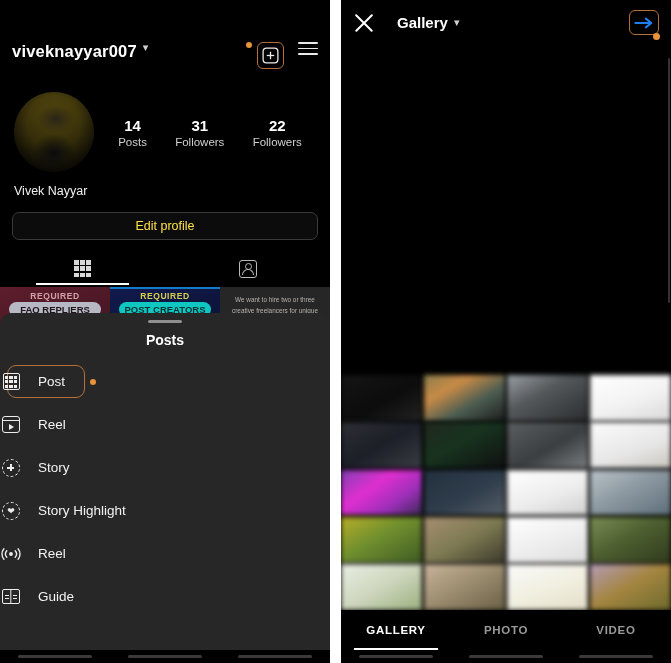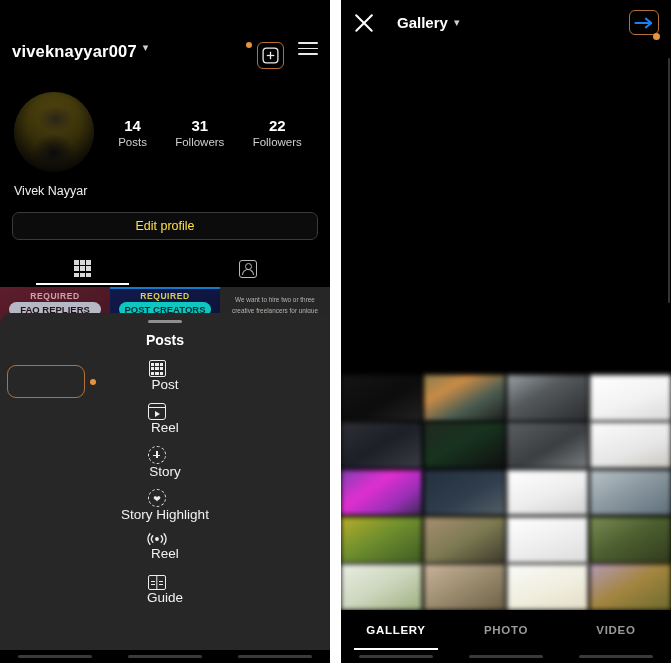--- a/index.html
+++ b/index.html
@@ -72,21 +72,21 @@
   .pt3-txt { position:absolute; top:7px; left:6px; right:6px; color:#b7b2ad; font-size:6.4px; line-height:1.75; text-align:center; }
   .strip-top-line { position:absolute; top:0; left:0; right:0; height:2px; }
   .pt2 .strip-top-line { background:#1479c9; }
 
   
   .sheet { position:absolute; left:0; right:0; bottom:0; top:313px; background:#272727;
       border-radius:12px 12px 0 0; }
   .sheet-handle { width:34px; height:3.4px; border-radius:2px; background:#8f8f8f; margin:7px auto 0 auto; }
   .sheet-title { text-align:center; color:#fff; font-size:14px; font-weight:bold; margin-top:9px; }
   .sheet-list { margin-top:12px; }
-  .sheet-item { display:flex; align-items:center; height:43px; position:relative;flex-direction:column; }
+  .sheet-item { display:flex; align-items:center; height:43px; position:relative; }
   .si-highlight { border:1.5px solid #b5703a; border-radius:9px; width:78px; height:33px;
       position:absolute; left:7px; top:5px; }
   .si-dot { position:absolute; left:90px; top:19px; width:6px; height:6px; border-radius:50%; background:#e8923c; }
   .si-icon { width:22px; display:flex; align-items:center; justify-content:center; flex:none; margin-right:16px; z-index:1; }
   .si-label { color:#f2f2f2; font-size:13.5px; z-index:1; }
   .sheet-item.first .si-label { margin-left:0; }
 
   .ic-grid { width:17px; height:17px; border:1.5px solid #ededed; border-radius:2px; padding:1.6px;
       display:grid; grid-template-columns:repeat(3,1fr); grid-template-rows:repeat(3,1fr); gap:1.2px; }
   .ic-grid i { background:#ededed; }

